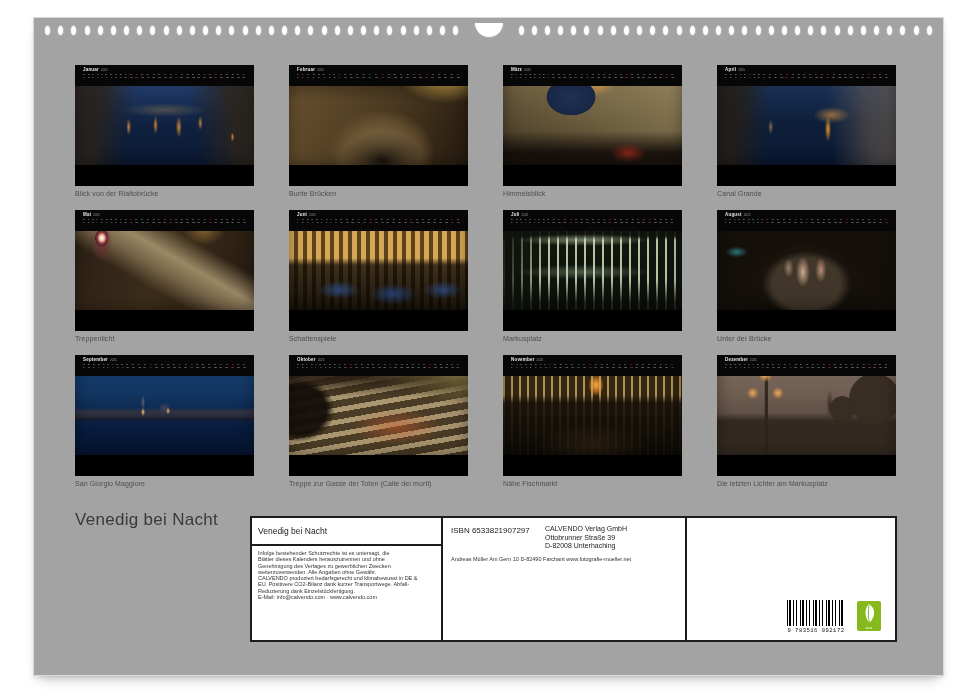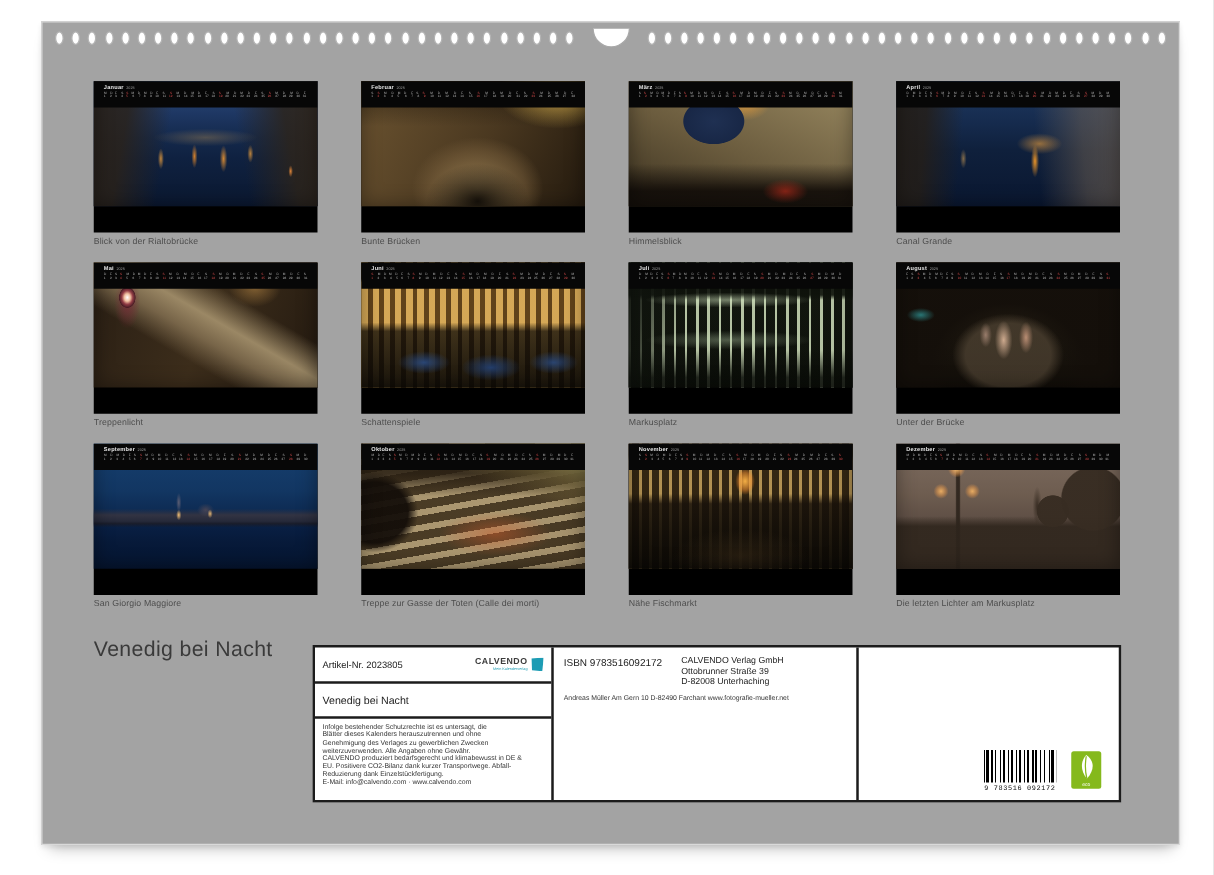--- a/index.html
+++ b/index.html
@@ -1867,42 +1867,32 @@
           </div>
         </div>
         <figcaption>Die letzten Lichter am Markusplatz</figcaption>
       </figure>
     </div>
 
   <h1 class="title">Venedig bei Nacht</h1>
 
   <div class="infobox">
     <div class="col1">
-      <div class="col1-row1">
-        <span class="article">Artikel-Nr. 2023805</span>
-        <span class="logo">
-          <span class="logo-text">
-            <span class="logo-name">CALVENDO</span>
-            <span class="logo-tag">Mein Kalenderverlag</span>
-          </span>
-          <span class="logo-mark"></span>
-        </span>
-      </div>
       <div class="col1-row2">Venedig bei Nacht</div>
       <div class="col1-row3">Infolge bestehender Schutzrechte ist es untersagt, die
 Blätter dieses Kalenders herauszutrennen und ohne
 Genehmigung des Verlages zu gewerblichen Zwecken
 weiterzuverwenden. Alle Angaben ohne Gewähr.
 CALVENDO produziert bedarfsgerecht und klimabewusst in DE &amp;
 EU. Positivere CO2-Bilanz dank kurzer Transportwege. Abfall-
 Reduzierung dank Einzelstückfertigung.
 E-Mail: info@calvendo.com · www.calvendo.com</div>
     </div>
     <div class="col2">
-      <span class="isbn">ISBN 9783516092172</span>
+      <span class="isbn">ISBN 6533821907297</span>
       <span class="publisher">CALVENDO Verlag GmbH
 Ottobrunner Straße 39
 D-82008 Unterhaching</span>
       <span class="author">Andreas Müller Am Gern 10 D-82490 Farchant www.fotografie-mueller.net</span>
     </div>
     <div class="col3">
       <div class="barcode">
         <div class="bars"></div>
         <div class="bdigits">9 783516 092172</div>
       </div>

